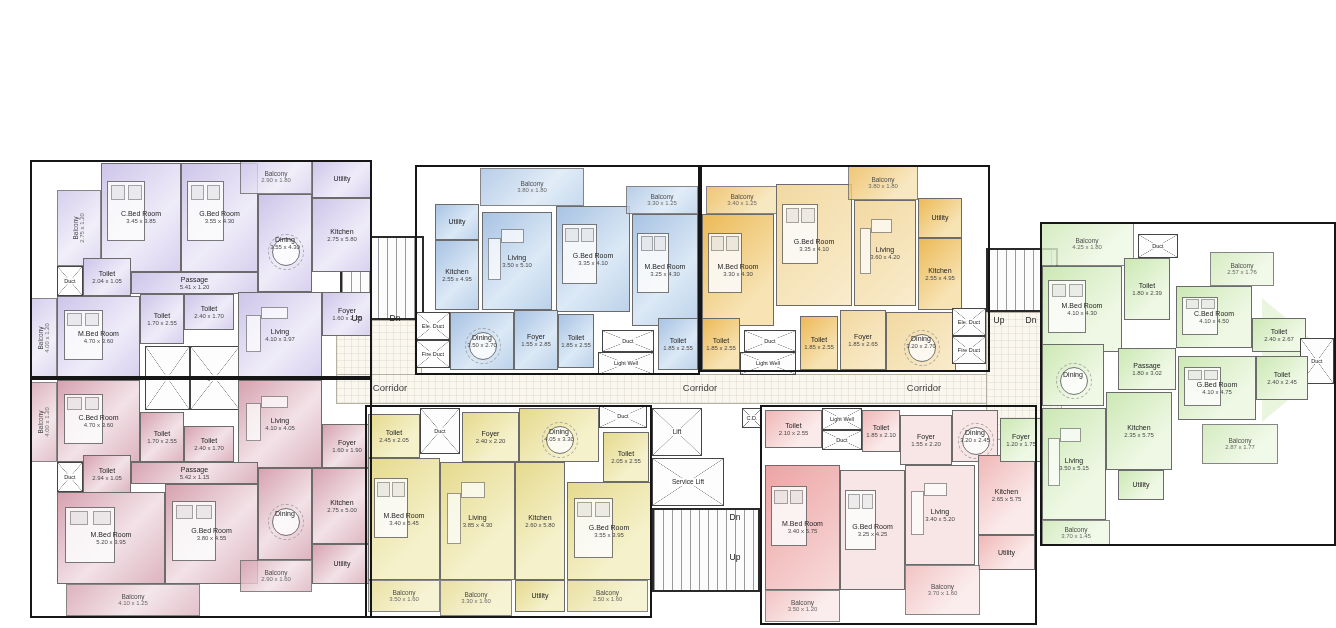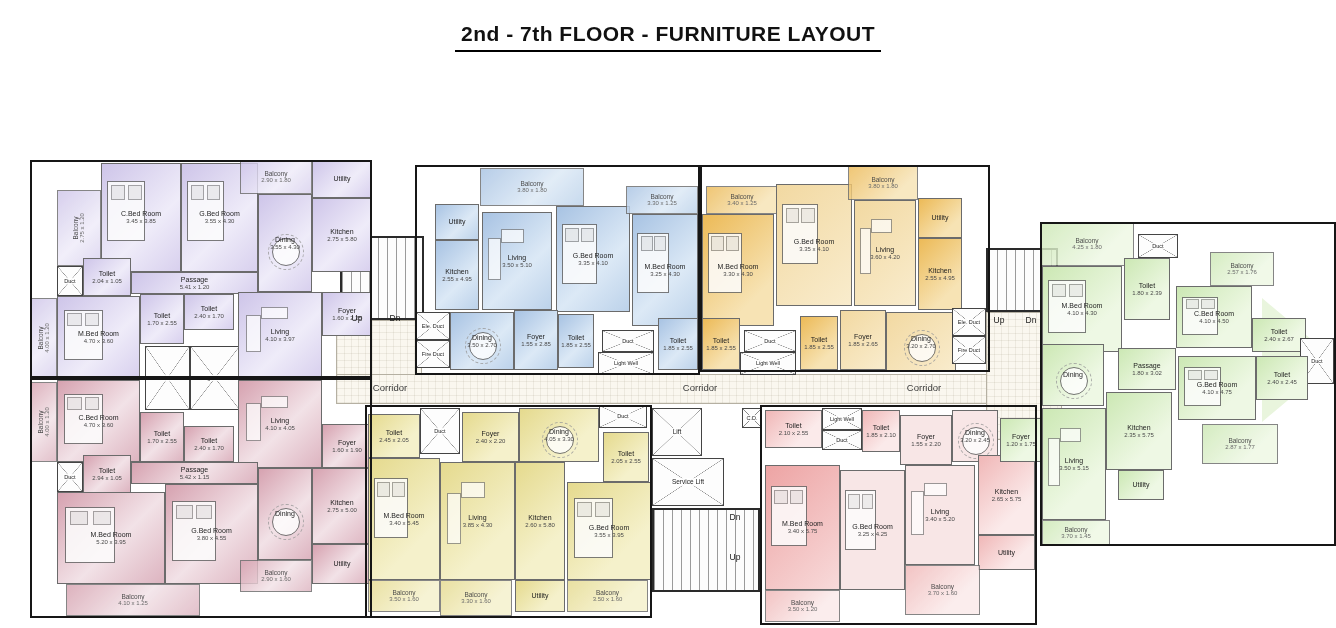--- a/index.html
+++ b/index.html
@@ -58,23 +58,20 @@
             opacity:.72;z-index:1;}
   .furn-sofa::before{content:"";position:absolute;left:110%;top:-24%;width:190%;height:28%;
             background:#fff;border:1px solid #777;}
   .tip{position:absolute;left:1262px;top:298px;width:74px;height:124px;background:#e9f5dd;
        clip-path:polygon(0 0,100% 50%,0 100%);z-index:1;}
 </style>
 </head>
 <body>
 
 <div id="canvas">
-  <div class="title-wrap">
-    <span class="title">2nd - 7th  FLOOR - FURNITURE LAYOUT</span>
-  </div>
   <div class="tip"></div>
   <div id="plan">
       <div class="room t-corridor" style="left: 336px; top: 320px; width: 86px; height: 56px;"></div>
       <div class="room t-corridor" style="left: 336px; top: 374px; width: 659px; height: 30px;"></div>
       <div class="room t-corridor" style="left: 986px; top: 312px; width: 76px; height: 128px;"></div>
       <div class="room t-clabel" style="left: 352px; top: 378px; width: 76px; height: 20px;">
         <div class="lbl">
           <span class="nm">Corridor</span>
         </div>
       </div>

